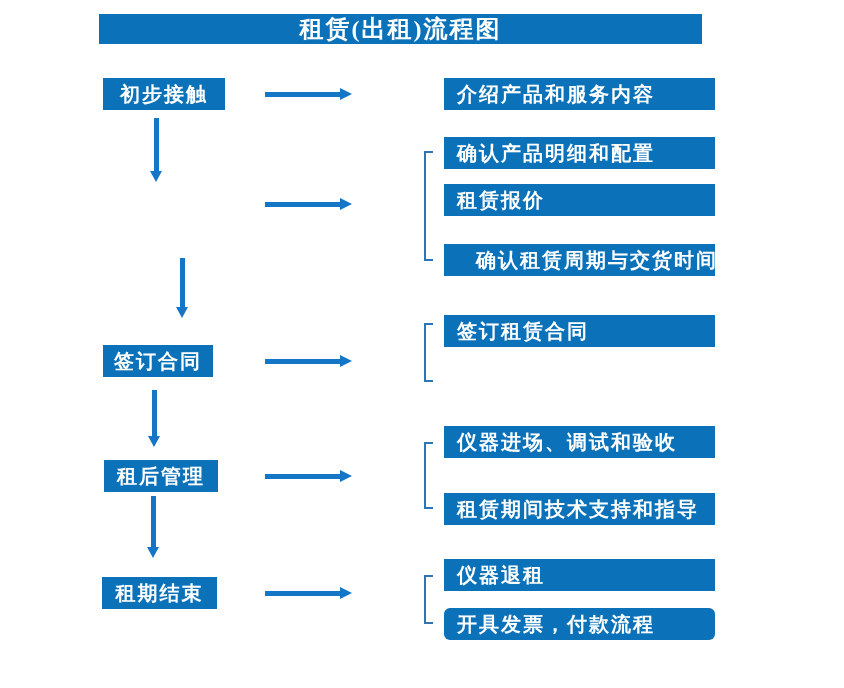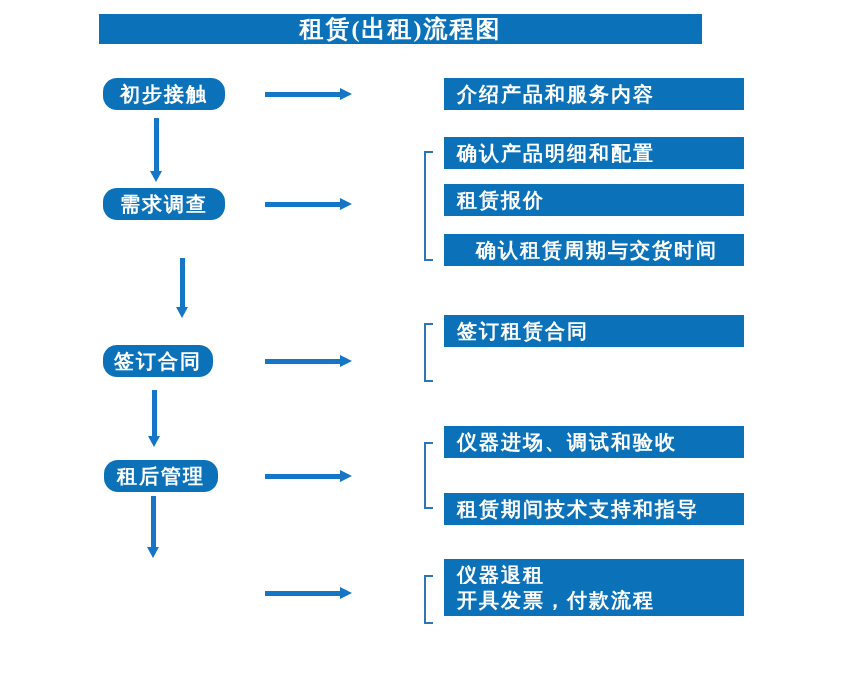--- a/index.html
+++ b/index.html
@@ -13,22 +13,22 @@
   .bluebox{
     position:absolute; height:32px; background:var(--box); color:var(--text);
     display:flex; align-items:center; font-weight:bold; font-size:20px;
     letter-spacing:2px; white-space:nowrap; box-sizing:border-box;
   }
   .titlebar{
     position:absolute; left:99px; top:14px; width:603px; height:30px;
     background:var(--box); color:var(--text); display:flex; align-items:center;
     justify-content:center; font-weight:bold; font-size:24px; letter-spacing:2px;
   }
-  .leftbox{justify-content:center; padding:0 4px;border-radius:14px;}
-  .rightbox{left:444px; width:300px; padding-left:13px;}
+  .leftbox{justify-content:center; padding:0 4px;}
+  .rightbox{left:444px; width:271px; padding-left:13px;}
   
   .harrow{position:absolute; width:87px; height:13px;}
   .harrow .line{position:absolute; left:0; right:11px; top:4px; height:5px; background:var(--arrow);}
   .harrow .head{position:absolute; right:0; top:0; width:0; height:0;
     border-top:6.5px solid transparent; border-bottom:6.5px solid transparent;
     border-left:12px solid var(--arrow);}
   
   .varrow{position:absolute; width:13px;}
   .varrow .line{position:absolute; top:0; bottom:10px; left:4px; width:5px; background:var(--arrow);}
   .varrow .head{position:absolute; bottom:0; left:0; width:0; height:0;
@@ -41,23 +41,23 @@
 </head>
 <body>
 
 <div class="canvas">
 
   <div class="titlebar">
     <span>租赁(出租)流程图</span>
   </div>
 
   <div class="bluebox leftbox" style="left:103px; top:78px;  width:122px;">初步接触</div>
-  <div class="bluebox leftbox" style="left:103px; top:188px; width:122px;">需求调查</div>
   <div class="bluebox leftbox" style="left:103px; top:345px; width:110px;">签订合同</div>
   <div class="bluebox leftbox" style="left:104px; top:460px; width:114px;">租后管理</div>
+  <div class="bluebox leftbox" style="left:102px; top:577px; width:115px;">租期结束</div>
 
   <div class="varrow" style="left:150px; top:118px; height:64px;">
       <div class="line"></div>
       <div class="head"></div>
     </div>
   <div class="varrow" style="left:176px; top:258px; height:60px;">
       <div class="line"></div>
       <div class="head"></div>
     </div>
   <div class="varrow" style="left:148px; top:390px; height:57px;">
@@ -92,23 +92,23 @@
 
   <div class="bracket" style="top:151px; height:110px;"></div>
   <div class="bracket" style="top:323px; height:59px;"></div>
   <div class="bracket" style="top:442px; height:67px;"></div>
   <div class="bracket" style="top:575px; height:49px;"></div>
 
   <div class="bluebox rightbox" style="top:78px;">介绍产品和服务内容</div>
 
   <div class="bluebox rightbox" style="top:137px;">确认产品明细和配置</div>
   <div class="bluebox rightbox" style="top:184px;">租赁报价</div>
-  <div class="bluebox rightbox" style="top:234px;padding-left:32px;">确认租赁周期与交货时间</div>
+  <div class="bluebox rightbox" style="top:244px;padding-left:32px;">确认租赁周期与交货时间</div>
 
   <div class="bluebox rightbox" style="top:315px;">签订租赁合同</div>
 
   <div class="bluebox rightbox" style="top:426px;">仪器进场、调试和验收</div>
   <div class="bluebox rightbox" style="top:493px;">租赁期间技术支持和指导</div>
 
   <div class="bluebox rightbox" style="top:559px;">仪器退租</div>
-  <div class="bluebox rightbox" style="top:584px;">开具发票，付款流程</div>
+  <div class="bluebox rightbox" style="top:608px;border-radius:6px;">开具发票，付款流程</div>
 
 </div>
 
 </body></html>

